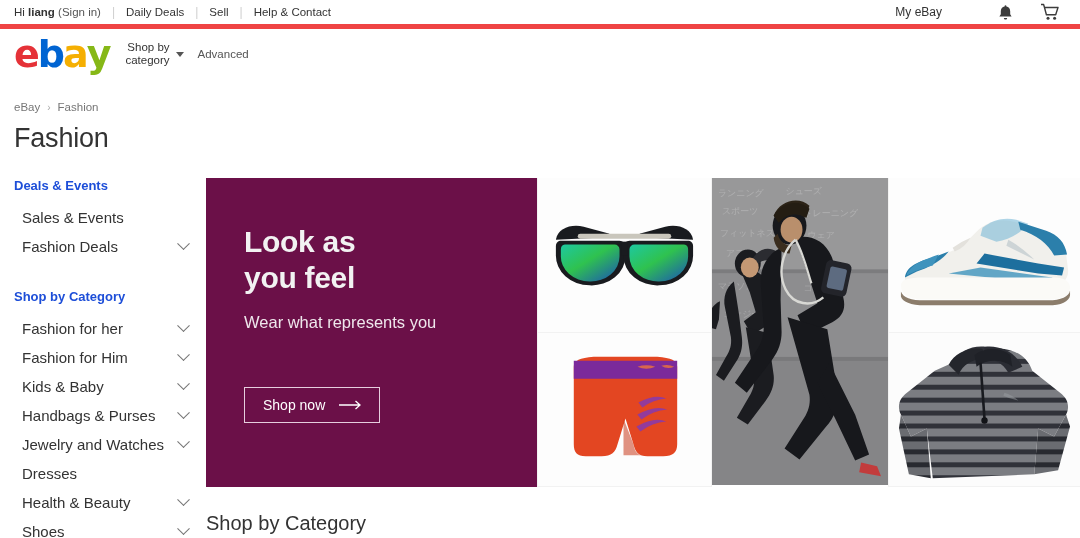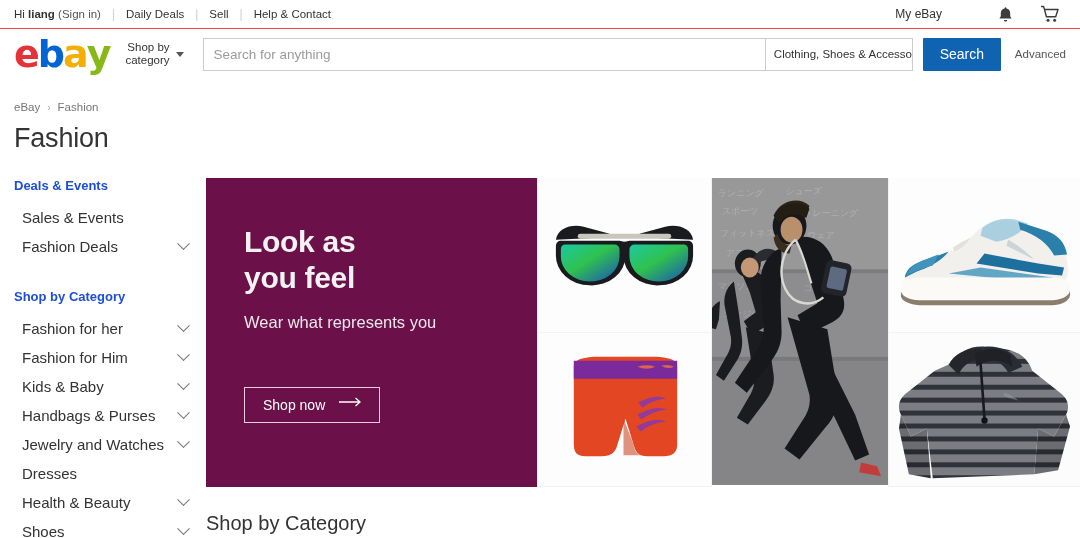--- a/index.html
+++ b/index.html
@@ -10,21 +10,21 @@
     overflow: hidden;
     background: #ffffff;
     font-family: "Liberation Sans", sans-serif;
     color: #333333;
   }
   #page { position: relative; width: 1080px; height: 538px; background:#fff; }
 
   
   .topbar {
     height: 29px;
-    border-bottom: 1px solid #ef4444;
+    border-bottom: 5px solid #ef4444;
     display: flex;
     align-items: center;
     padding: 0 12px 0 14px;
     font-size: 11.5px;
     color: #333;
     background: #fff;
   }
   .topbar-left { display: flex; align-items: center; gap: 0; }
   .greet { color:#333; white-space: nowrap; }
   .greet b { font-weight: bold; }
@@ -197,21 +197,21 @@
     color:#efe7ec;
     font-weight: normal;
   }
   .hero .cta {
     position:absolute;
     left: 38px; bottom: 64px;
     border: 1px solid #e6cede;
     color:#fff;
     font-size: 14px;
     padding: 9px 16px 9px 18px;
-    display:flex; align-items:flex-start; gap: 14px;
+    display:flex; align-items:center; gap: 14px;
     text-decoration:none;
     background: transparent;
     cursor:pointer;
   }
   .arrow-svg { display:block; }
 
   .col { display:flex; flex-direction:column; flex:none; }
   .col-narrow { width: 174px; }
   .col-tall { width: 177px; }
   .col-wide { width: 192px; }
@@ -281,28 +281,20 @@
     </div>
 
     <div class="shopby">
       <span>
         <span>Shop by</span><br>
         <span>category</span>
       </span>
       <i class="caret"></i>
     </div>
 
-    <div class="searchwrap">
-      <input class="search-input" type="text" placeholder="Search for anything" style="">
-      <div class="cat-select">
-        <span>Clothing, Shoes &amp; Accesso</span>
-
-      </div>
-      <button class="search-btn">Search</button>
-    </div>
 
     <a class="advanced" href="#">Advanced</a>
   </div>
 
   <div class="crumbs">
     <a href="#">eBay</a>
     <span class="crumb-sep">›</span>
     <span>Fashion</span>
   </div>
 

